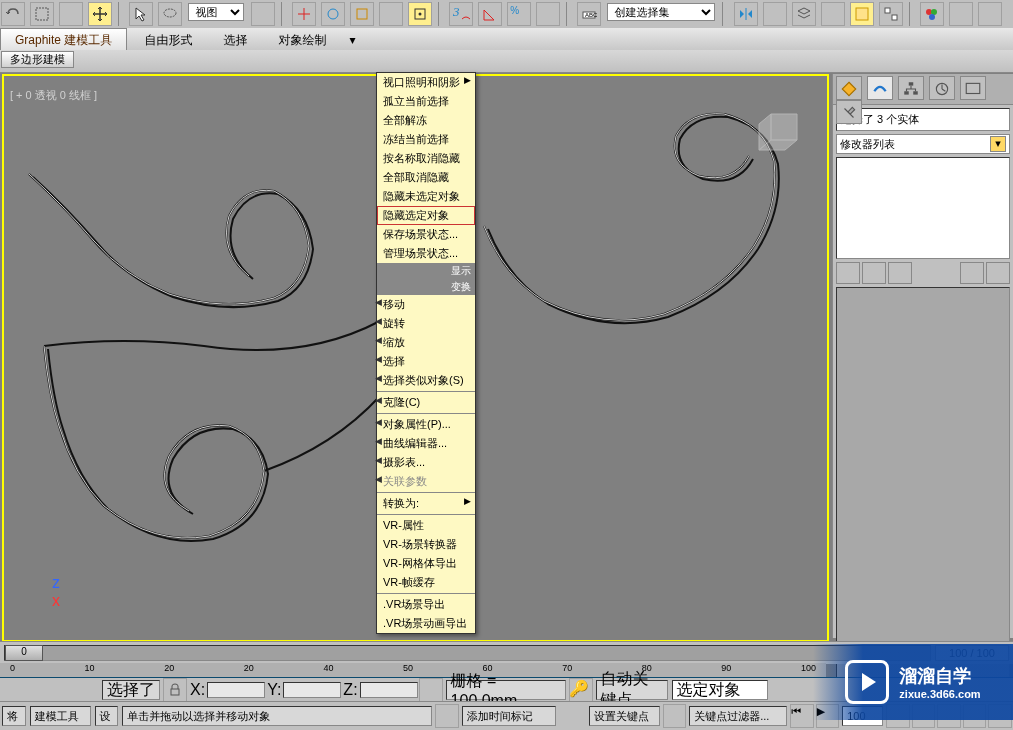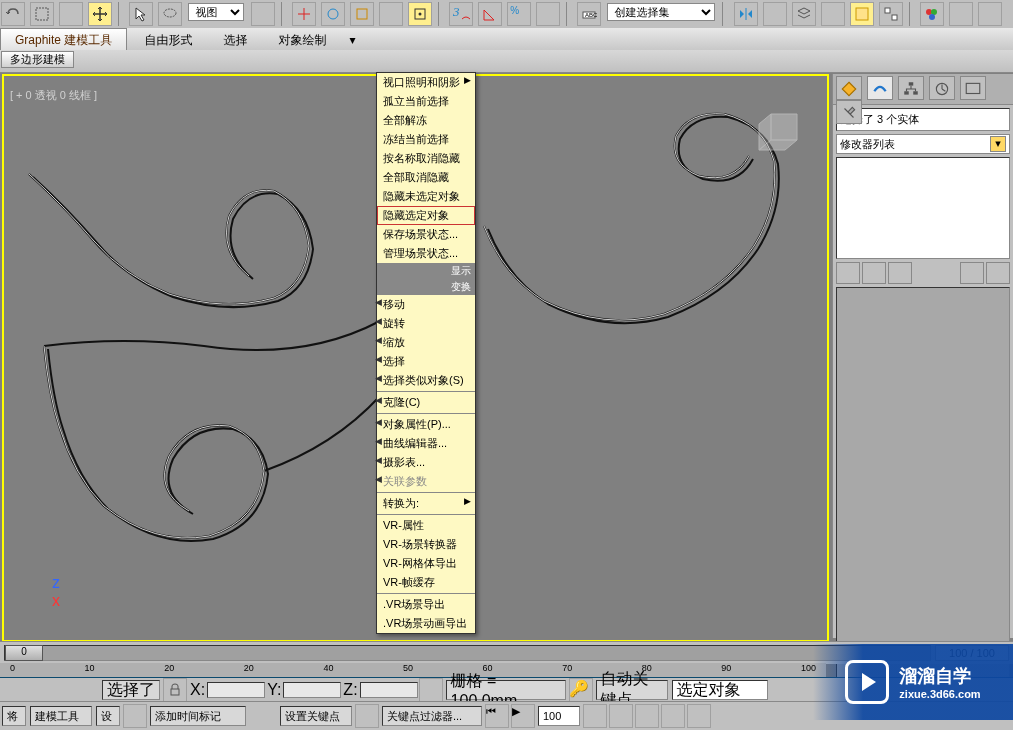--- a/index.html
+++ b/index.html
@@ -306,20 +306,21 @@
   <span class="status-box" style="width:110px">栅格 = 100.0mm</span>
   <span class="tb-btn">🔑</span>
   <span class="status-box" style="background:#d8d8d8;width:62px">自动关键点</span>
   <span class="status-box" style="background:#fff;width:86px">选定对象</span>
 </div>
 
 <div class="status-bar">
   <span class="status-box" style="width:14px">将</span>
   <span class="status-box" style="width:52px">建模工具</span>
   <span class="status-box" style="width:14px">设</span>
+  <span class="status-box" style="flex:0 0 300px">单击并拖动以选择并移动对象</span>
   <span class="tb-btn"></span>
   <span class="status-box" style="width:86px">添加时间标记</span>
   <span style="width:30px"></span>
   <span class="status-box" style="width:62px">设置关键点</span>
   <span class="tb-btn"></span>
   <span class="status-box" style="width:90px">关键点过滤器...</span>
   <span class="tb-btn">⏮</span>
   <span class="tb-btn">▶</span>
   <span class="status-box" style="width:32px;background:#fff">100</span>
   <span class="tb-btn"></span>

